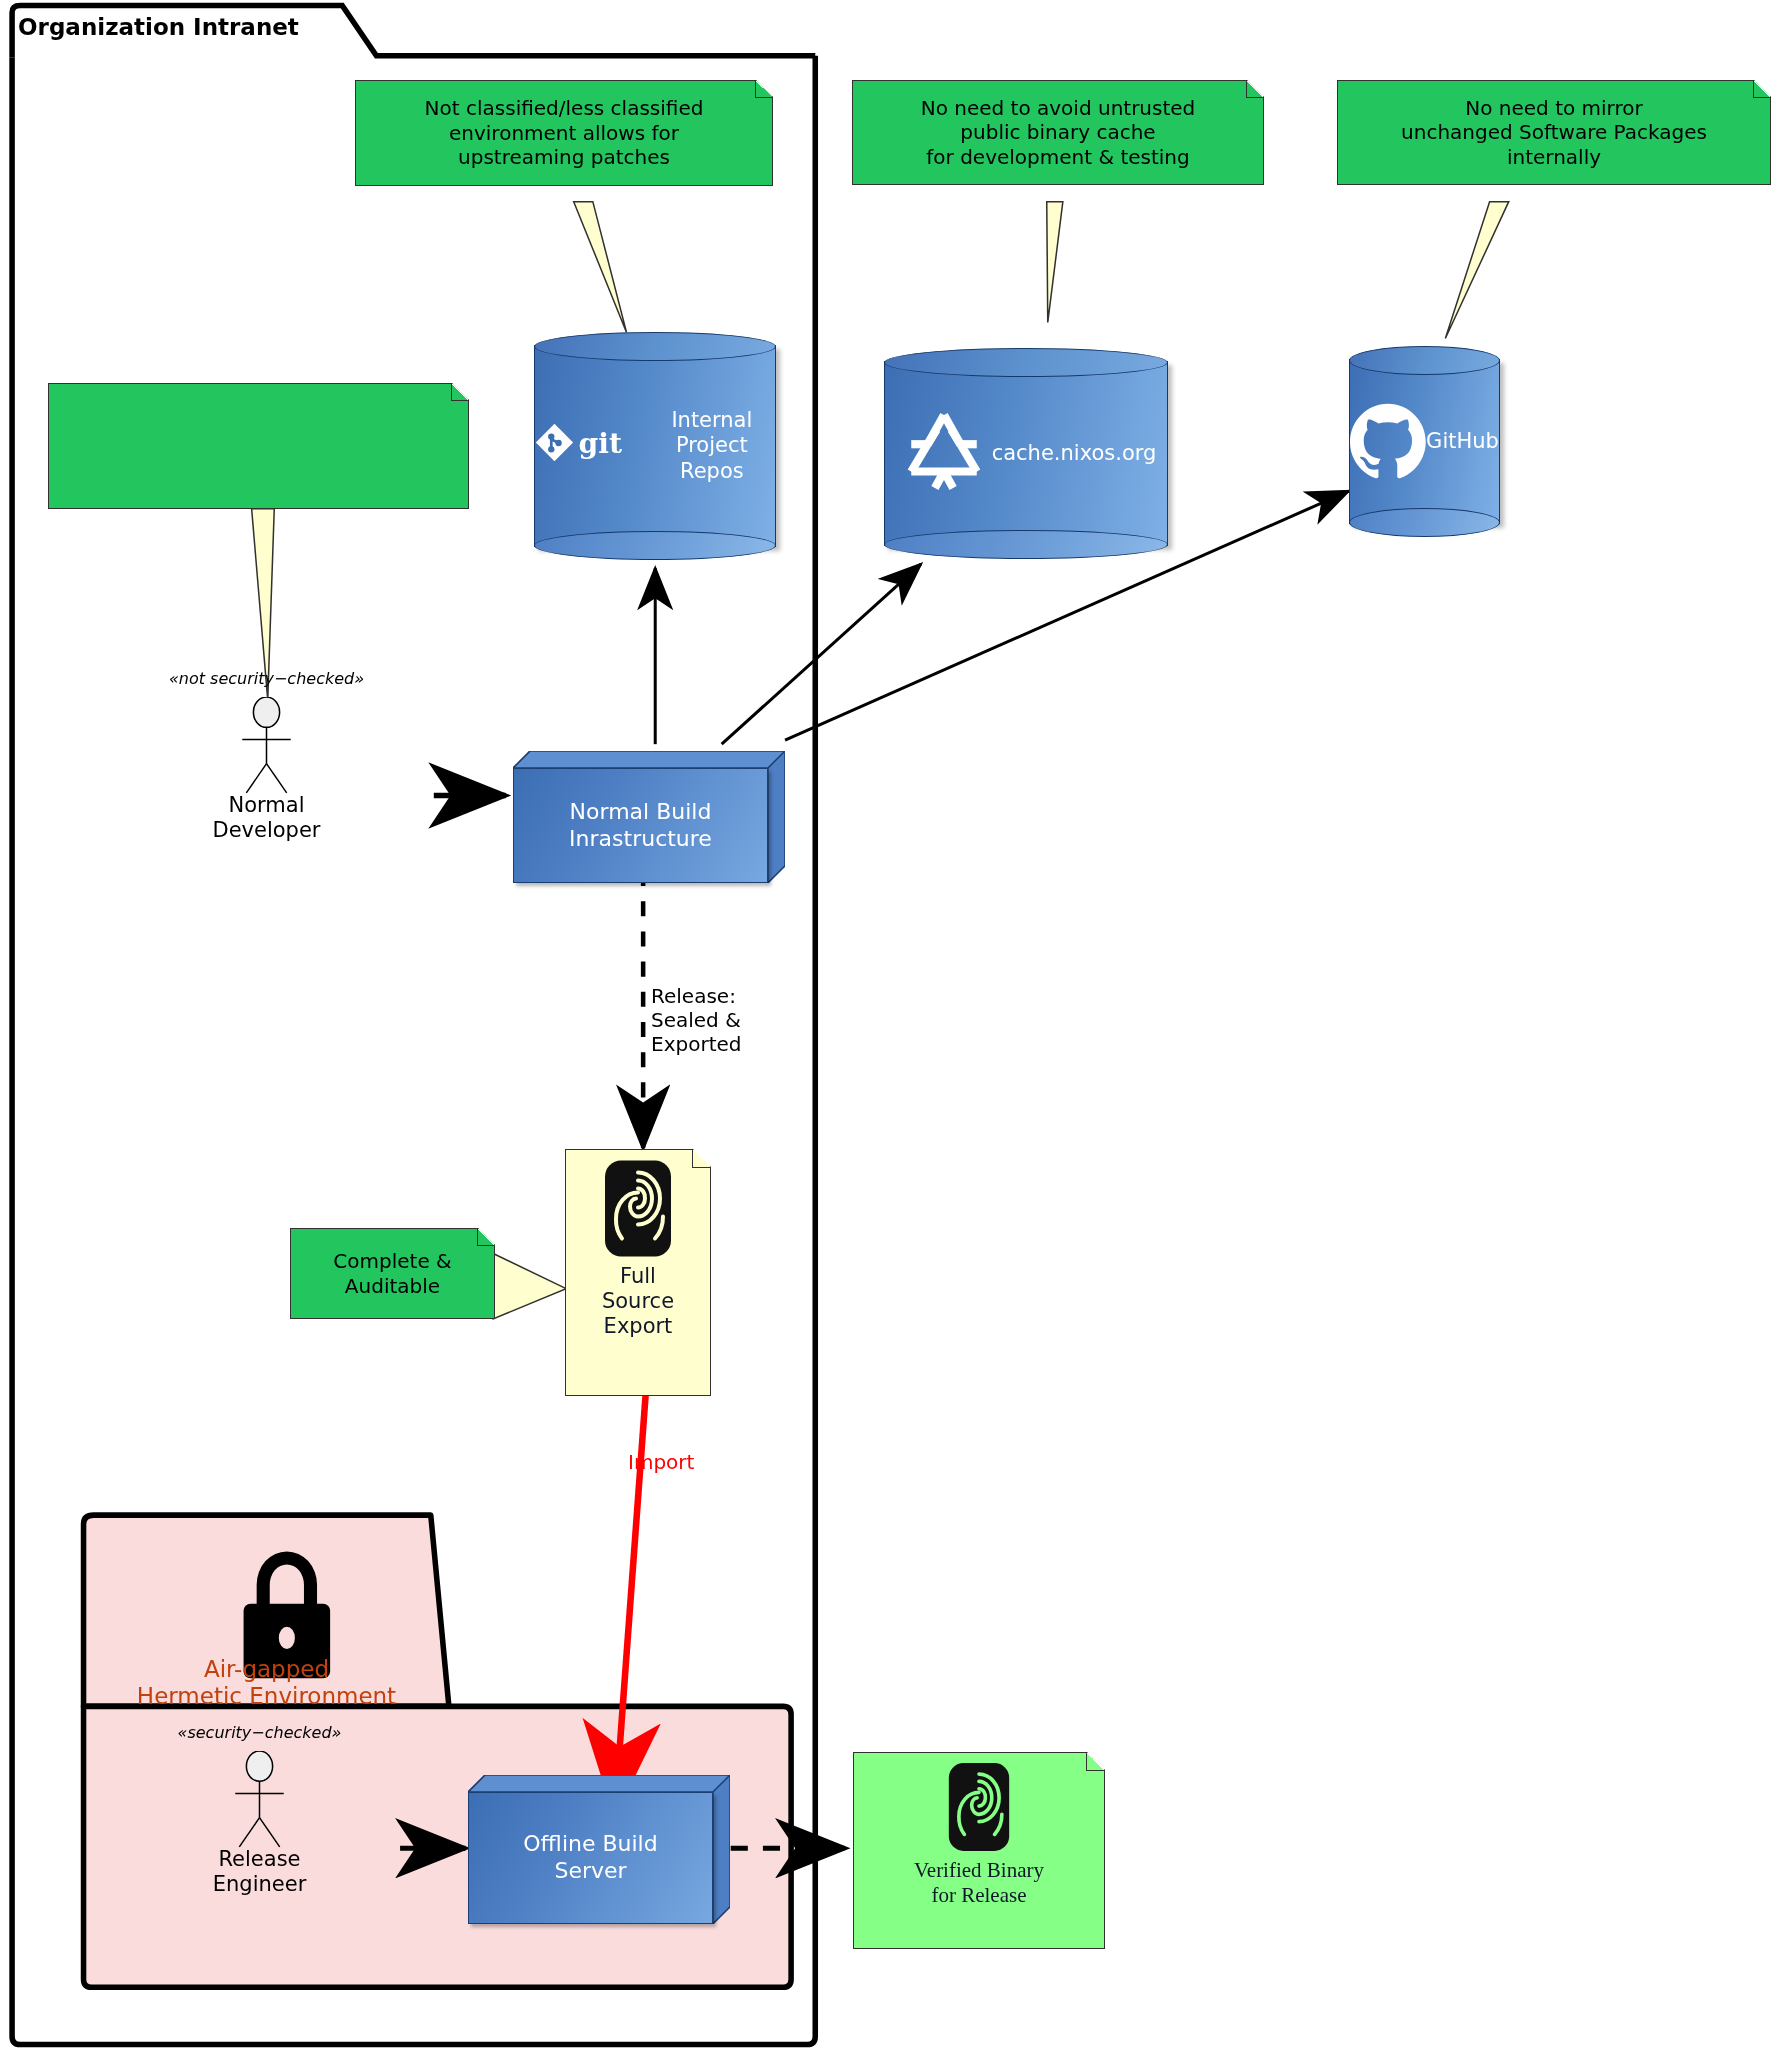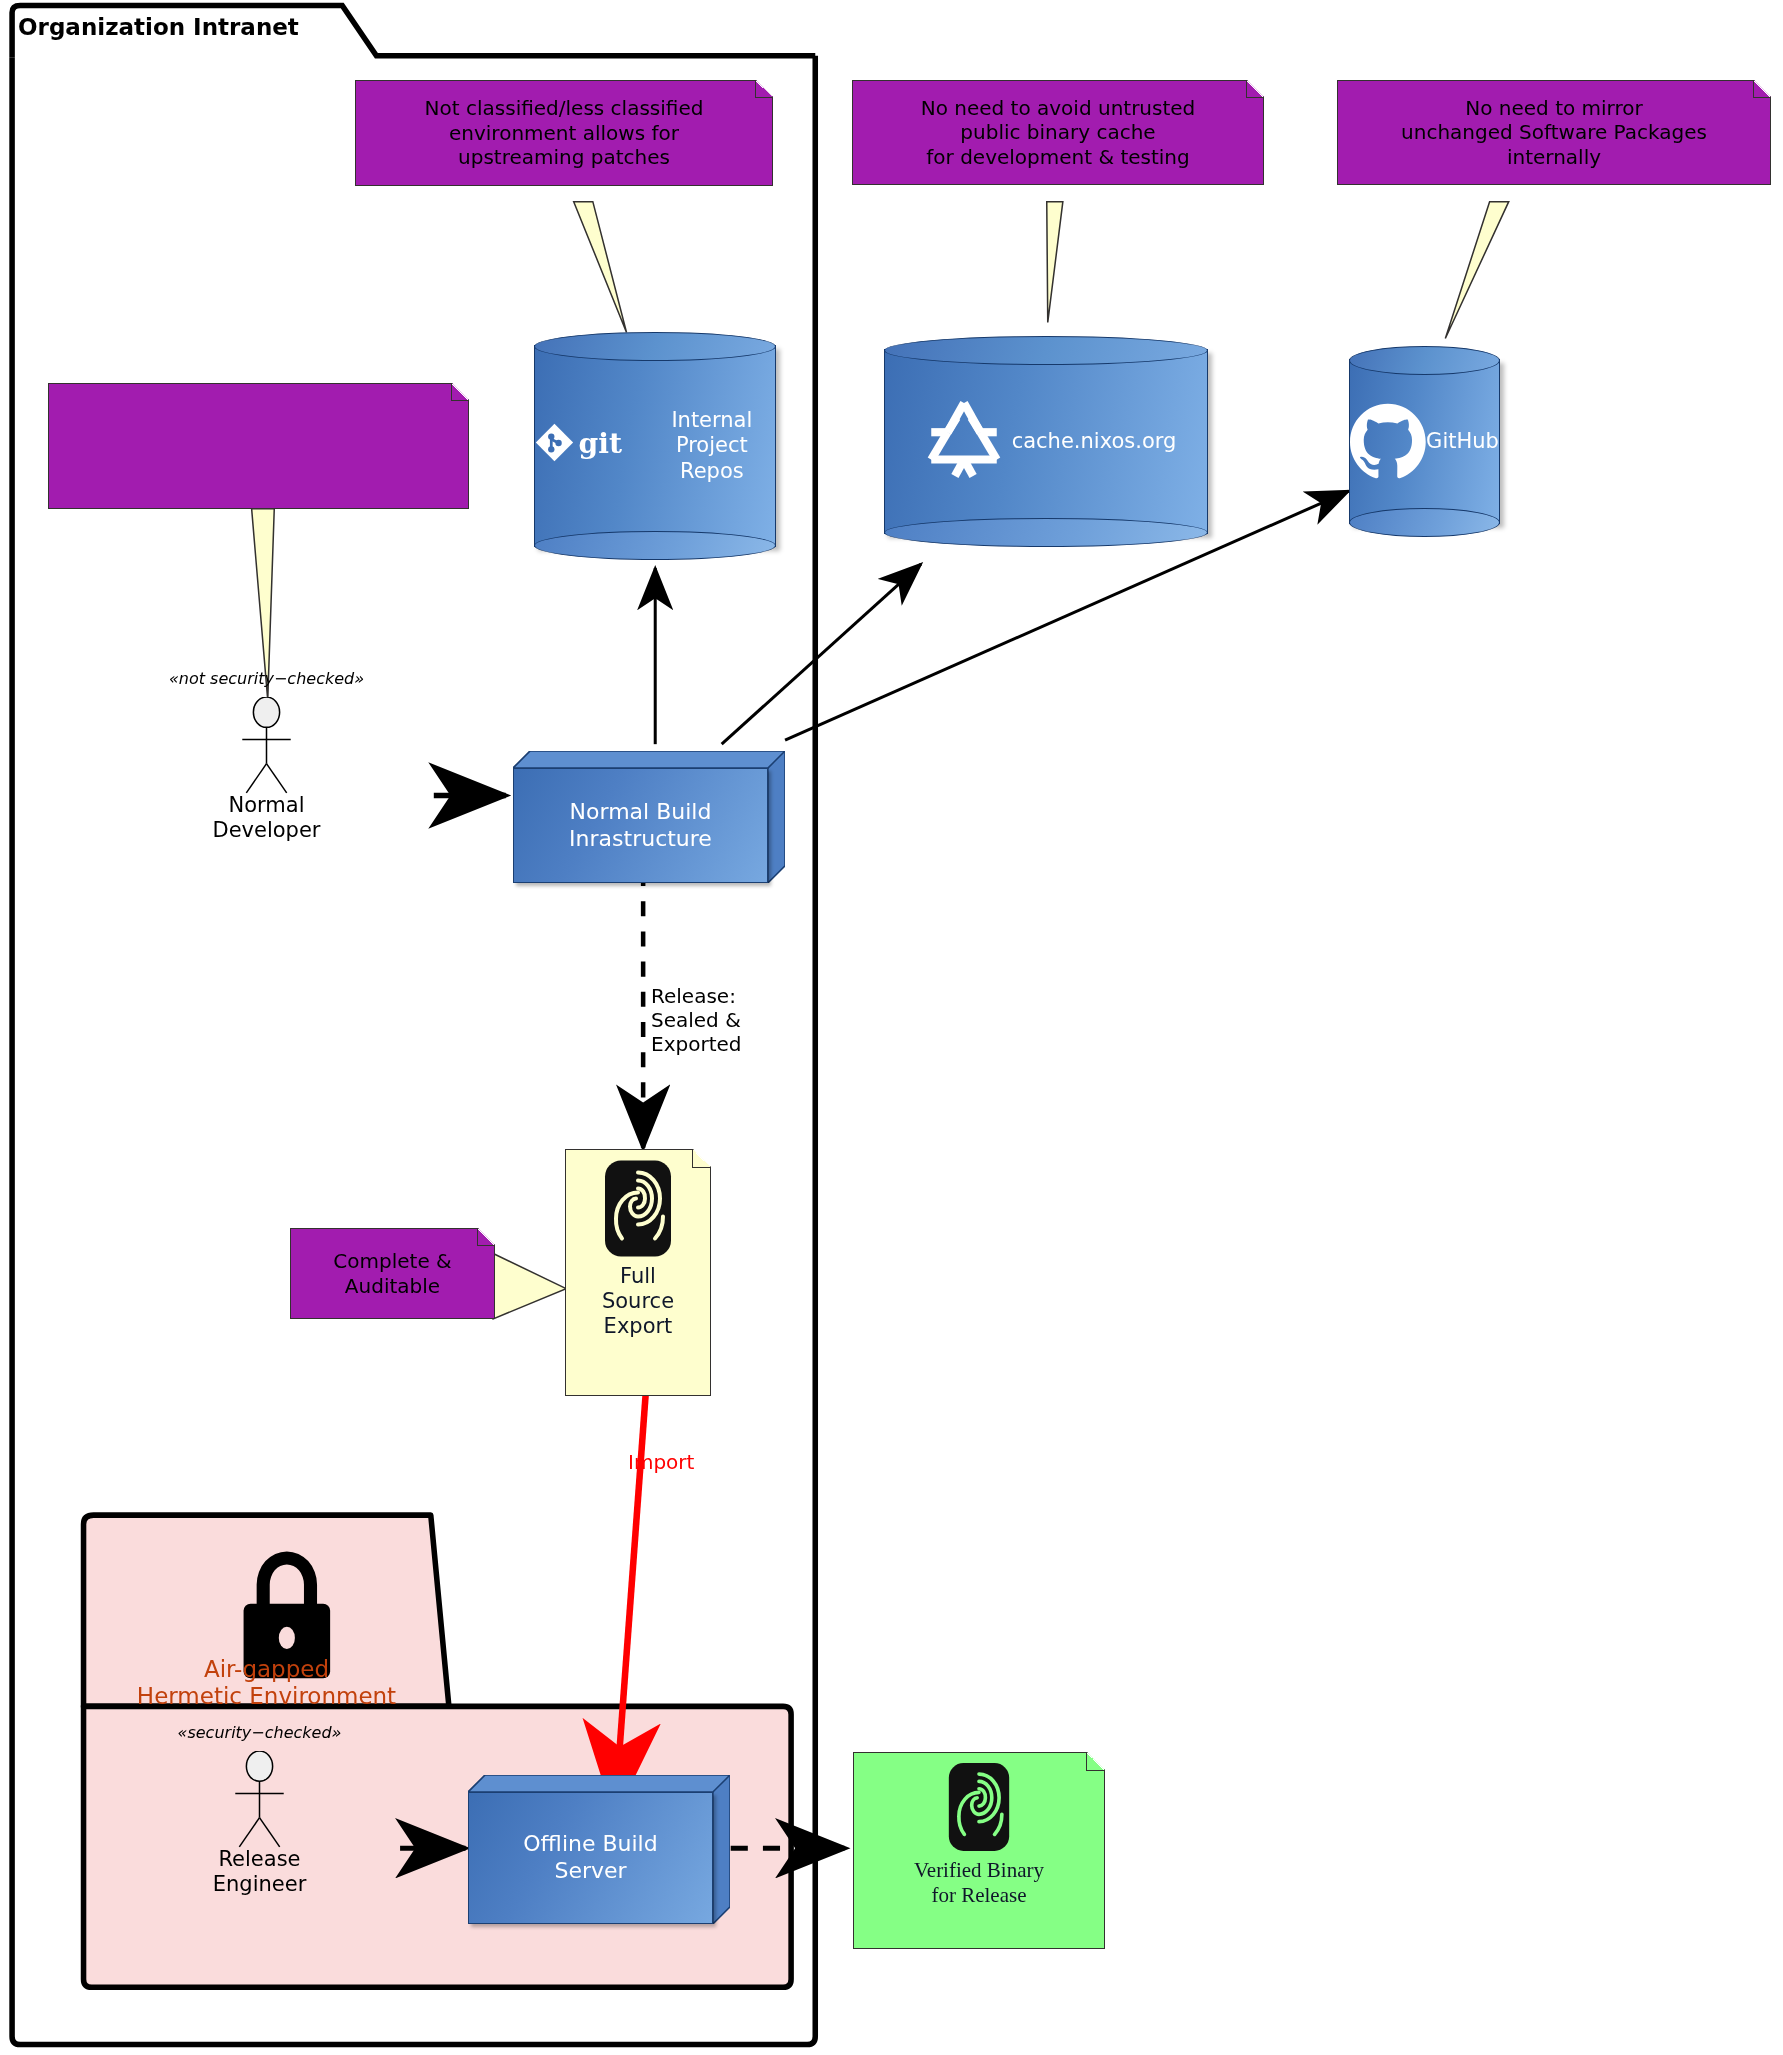--- a/index.html
+++ b/index.html
@@ -5,21 +5,21 @@
   html,body{margin:0;padding:0;background:#ffffff;}
   body{
     font-family:"DejaVu Sans", sans-serif;
     width:1783px;height:2056px;position:relative;overflow:hidden;
   }
   #stage{position:absolute;left:0;top:0;width:1783px;height:2056px;}
   svg.layer{position:absolute;left:0;top:0;width:1783px;height:2056px;overflow:visible;}
 
   
   .note{
-    position:absolute;background:#a21caf;border:1px solid #33312f;
+    position:absolute;background:#22c55e;border:1px solid #33312f;
     box-shadow:2px 2px 2.5px rgba(0,0,0,.30);
     font-size:20px;color:#000;line-height:1.22;
     text-align:center;white-space:pre-line;
     display:flex;align-items:center;justify-content:center;
     padding:7px 9px;box-sizing:border-box;
     clip-path:polygon(0 0, calc(100% - 17px) 0, 100% 17px, 100% 100%, 0 100%);
   }
   .note .fold{
     position:absolute;right:0;top:0;width:17px;height:17px;
     background:linear-gradient(225deg,#ffffff 0 50%, transparent 50% 100%);
@@ -210,21 +210,21 @@
             <path d="M36 36 L52 44" stroke="#3C6EB4" stroke-width="6" fill="none"></path>
           </g>
           <text x="96" y="66" font-family="DejaVu Serif, serif" font-weight="bold" font-size="62" fill="#fff">git</text>
         </g>
       </svg>
       <div class="clabel">Internal
 Project Repos</div>
     </div>
   </div>
 
-  <div class="cyl" style="left:884px;top:336px;width:324px;height:211px;">
+  <div class="cyl" style="left:884px;top:348px;width:284px;height:211px;">
     <div class="body"></div>
     <div class="bot"></div>
     <div class="top"></div>
     <div class="cyl-content">
       <svg width="96" height="91" viewBox="0 0 100 100" style="margin-bottom:5px;">
         <g stroke="#fff" stroke-width="9" fill="none" stroke-linecap="butt">
           <path d="M50 10 L68 42"></path>
           <path d="M50 10 L32 42"></path>
           <path d="M14 72 L32 42"></path>
           <path d="M14 72 L50 72"></path>

